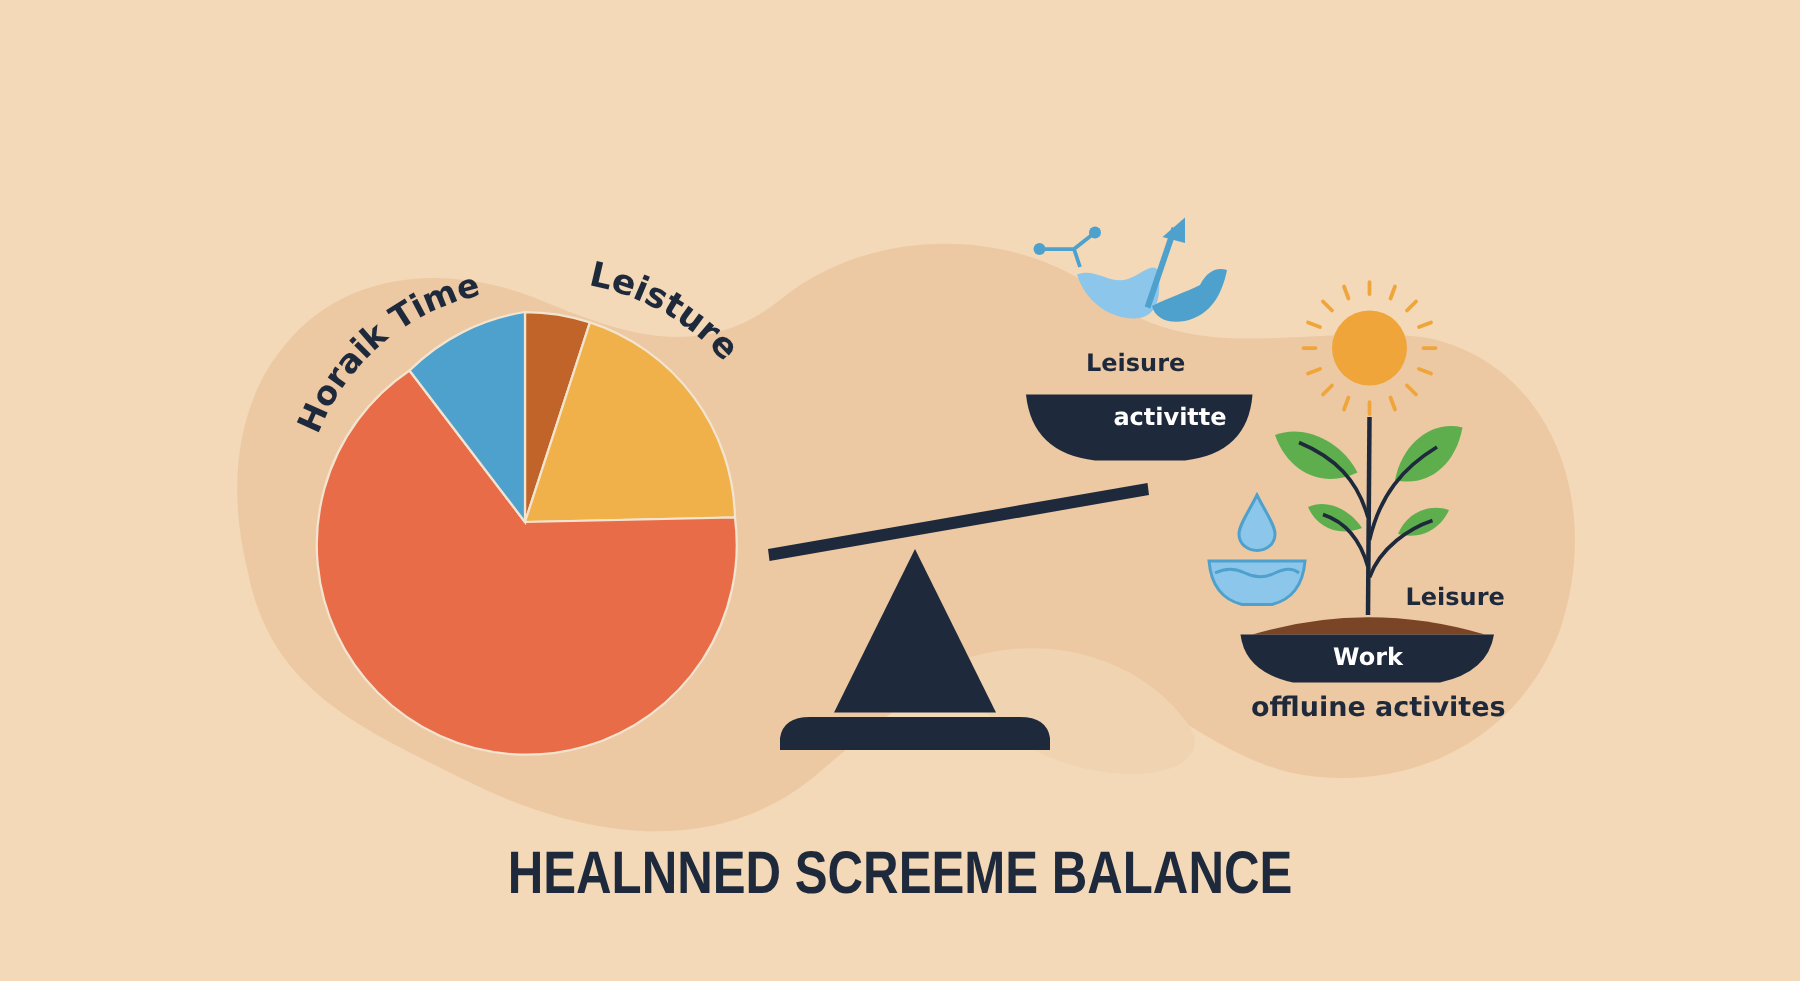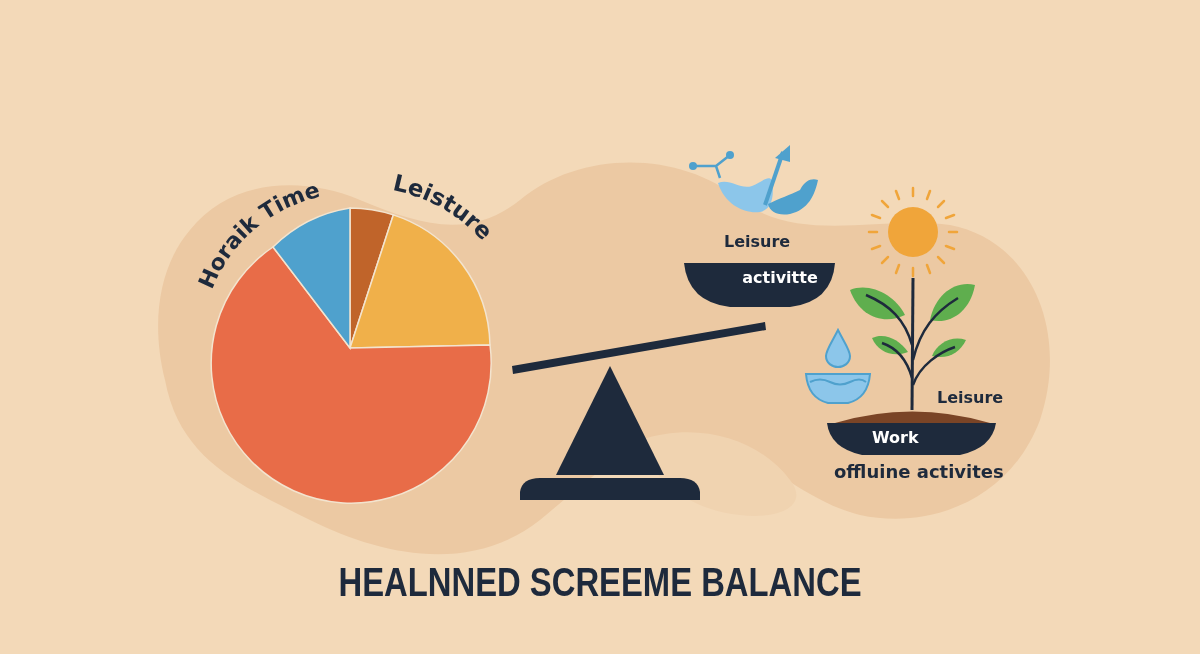--- a/index.html
+++ b/index.html
@@ -97,16 +97,16 @@
     <path d="M810,382 Q820,377 830,382 Q840,387 850,382 Q860,377 866,382" stroke="#4fa1cd" stroke-width="2" fill="none"></path>
   </g>
 
   <path d="M835,423 Q912,400 990,423 Z" fill="#7a4426"></path>
   <path d="M827,423 L996,423 Q992,448 960,455 L862,455 Q830,448 827,423 Z" fill="#1e2a3c"></path>
 </svg>
 
 <div class="lbl" style="left:724px; top:232px; font-size:16px;">Leisure</div>
 <div class="lbl" style="left:740px; top:268px; font-size:16px; color:#ffffff; width:80px; text-align:center;">activitte</div>
 <div class="lbl" style="left:937px; top:388px; font-size:16px;">Leisure</div>
-<div class="lbl" style="left:872px; top:428px; width:80px; font-size:16px; color:#ffffff;">Work</div>
+<div class="lbl" style="left:872px; top:428px; width:80px; text-align:center; font-size:16px; color:#ffffff;">Work</div>
 <div class="lbl" style="left:834px; top:461px; font-size:18px;">offluine activites</div>
 
 <div class="title">HEALNNED SCREEME BALANCE</div>
 
 </body></html>

